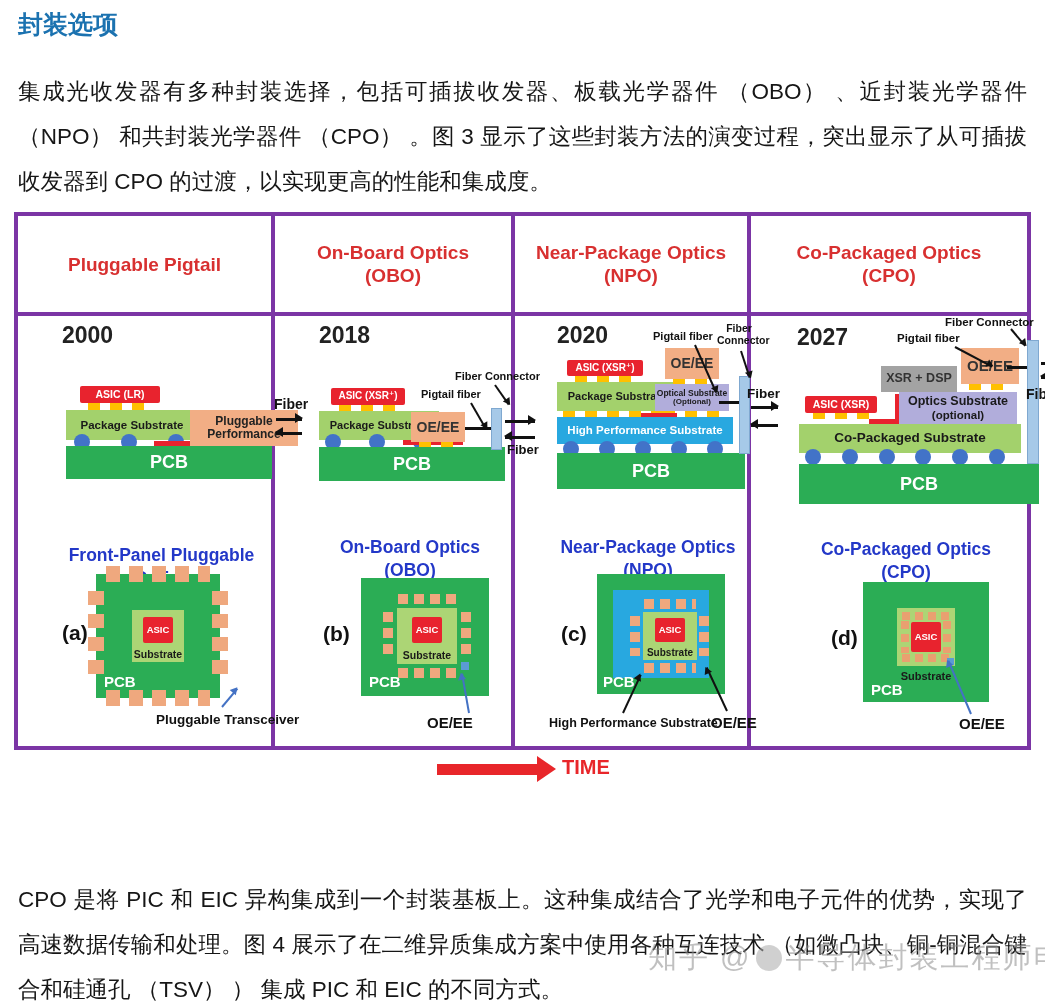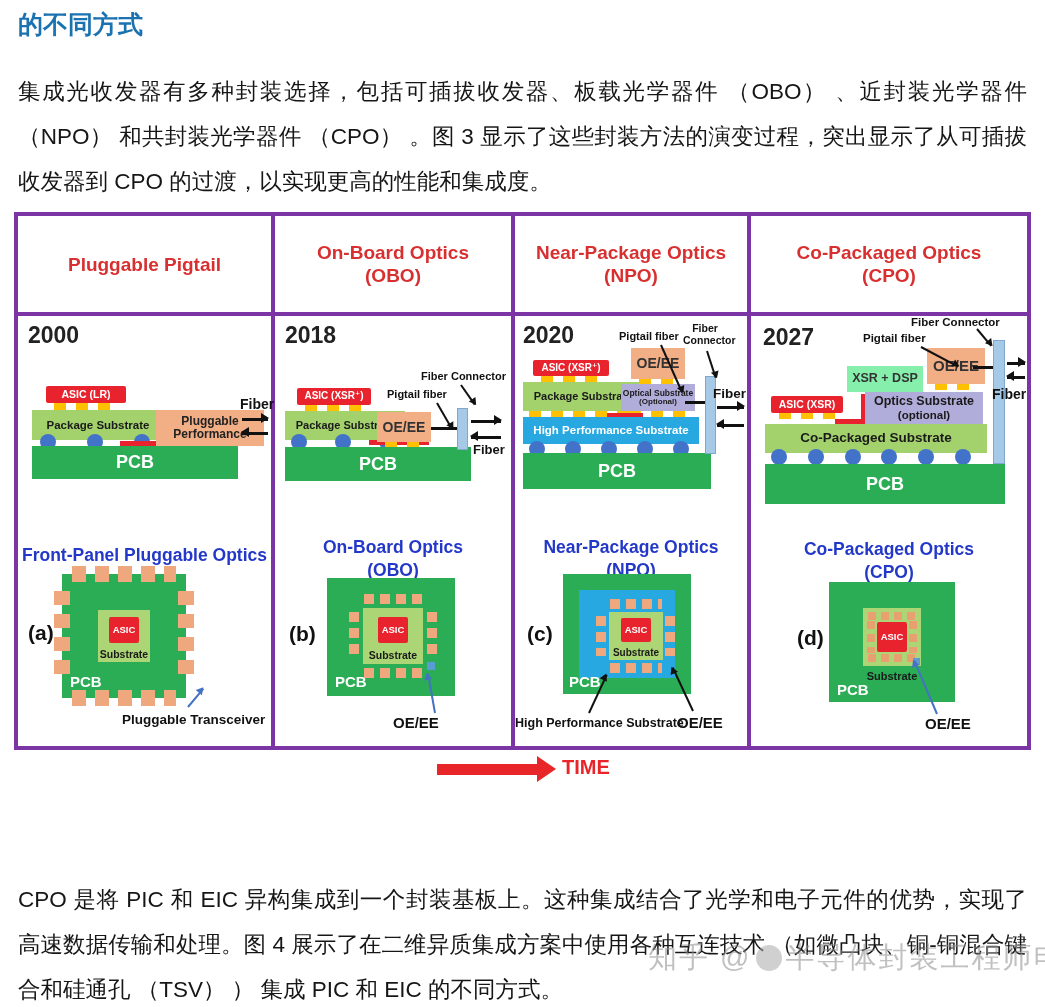--- a/index.html
+++ b/index.html
@@ -11,21 +11,21 @@
   .para{position:absolute;left:18px;width:1009px;font-size:22.5px;line-height:45px;
         text-align:justify;color:#161616;}
   
   .fig{position:absolute;left:14px;top:212px;width:1017px;height:538px;border:4px solid var(--purple);
        display:flex;box-sizing:border-box;background:#fff;}
   .fcol{position:relative;border-right:4px solid var(--purple);box-sizing:content-box;}
   .fcol.last{border-right:none;}
   .fhead{height:96px;border-bottom:4px solid var(--purple);display:flex;flex-direction:column;
          align-items:center;justify-content:center;}
   .ftitle{font-size:19px;font-weight:700;color:var(--red);line-height:23px;text-align:center;}
-  .fbody{position:relative;height:430px;}
+  .fbody{position:relative;height:430px;margin-left:34px;}
   .year{position:absolute;font-size:23px;color:#222;font-weight:600;}
   .bx{position:absolute;display:flex;flex-direction:column;align-items:center;justify-content:center;
       text-align:center;font-weight:700;box-sizing:border-box;line-height:1.05;}
   .asicbx{background:var(--asic);color:#fff;border-radius:2px;}
   .lb{position:absolute;font-weight:700;white-space:nowrap;color:#111;}
   .bmp{position:absolute;background:repeating-linear-gradient(90deg,#FFC000 0 12px,transparent 12px 22px);}
   .ballrow{position:absolute;display:flex;justify-content:space-between;}
   .ball{width:16px;height:16px;border-radius:50%;background:#4273C8;}
   .ar{position:absolute;height:2.5px;background:#111;color:#111;transform-origin:0 50%;}
   .ar:after{content:"";position:absolute;right:-1px;top:-5px;width:0;height:0;
@@ -57,21 +57,21 @@
   
   .wm{position:absolute;left:648px;top:938px;font-size:29px;color:#8E8E8E;opacity:.55;
       letter-spacing:2px;white-space:nowrap;display:flex;align-items:center;gap:4px;}
   .wm-av{display:inline-block;width:26px;height:26px;border-radius:50%;background:#ABABAB;}
 </style>
 </head>
 <body>
 
 <div class="page">
 
-  <h2 class="sec-h" style="top:8px">的不同方式</h2>
+  <h2 class="sec-h" style="top:8px">封装选项</h2>
   <p class="para" style="top:46px">集成光收发器有多种封装选择，包括可插拔收发器、板载光学器件 （OBO） 、近封装光学器件 （NPO） 和共封装光学器件 （CPO） 。图 3 显示了这些封装方法的演变过程，突出显示了从可插拔收发器到 CPO 的过渡，以实现更高的性能和集成度。</p>
 
   <div class="fig">
 
     <div class="fcol" style="width:253px">
       <div class="fhead">
         <div class="ftitle">Pluggable Pigtail</div>
       </div>
       <div class="fbody">
         <div class="year" style="left:10px;top:6px">2000</div>
@@ -225,21 +225,21 @@
       <div class="fhead">
         <div class="ftitle">Co-Packaged Optics</div>
         <div class="ftitle">(CPO)</div>
       </div>
       <div class="fbody">
         <div class="year" style="left:12px;top:8px">2027</div>
         <div class="bx asicbx" style="left:20px;top:80px;width:72px;height:17px;font-size:10.5px">ASIC (XSR)</div>
         <div class="bmp" style="left:28px;top:97px;width:56px;height:6px"></div>
         <div class="trace" style="left:84px;top:103px;width:30px;height:5px"></div>
         <div class="trace" style="left:110px;top:78px;width:4px;height:30px"></div>
-        <div class="bx" style="left:96px;top:50px;width:76px;height:26px;background:#86efac;font-size:12.5px;color:#333">XSR + DSP</div>
+        <div class="bx" style="left:96px;top:50px;width:76px;height:26px;background:#a3a3a3;font-size:12.5px;color:#333">XSR + DSP</div>
         <div class="bx" style="left:176px;top:32px;width:58px;height:36px;background:var(--orange);font-size:15px;color:#333">OE/EE</div>
         <div class="bmp" style="left:184px;top:68px;width:42px;height:6px"></div>
         <div class="bx" style="left:114px;top:76px;width:118px;height:32px;background:var(--lav);color:#1a1a1a">
           <span style="font-size:12.5px">Optics Substrate</span>
           <span style="font-size:11.5px">(optional)</span>
         </div>
         <div class="bx" style="left:14px;top:108px;width:222px;height:29px;background:var(--lgreen);font-size:13.5px;color:#1a1a1a">Co-Packaged Substrate</div>
         <div class="ballrow" style="left:20px;top:133px;width:200px">
           <span class="ball"></span>
             <span class="ball"></span>

